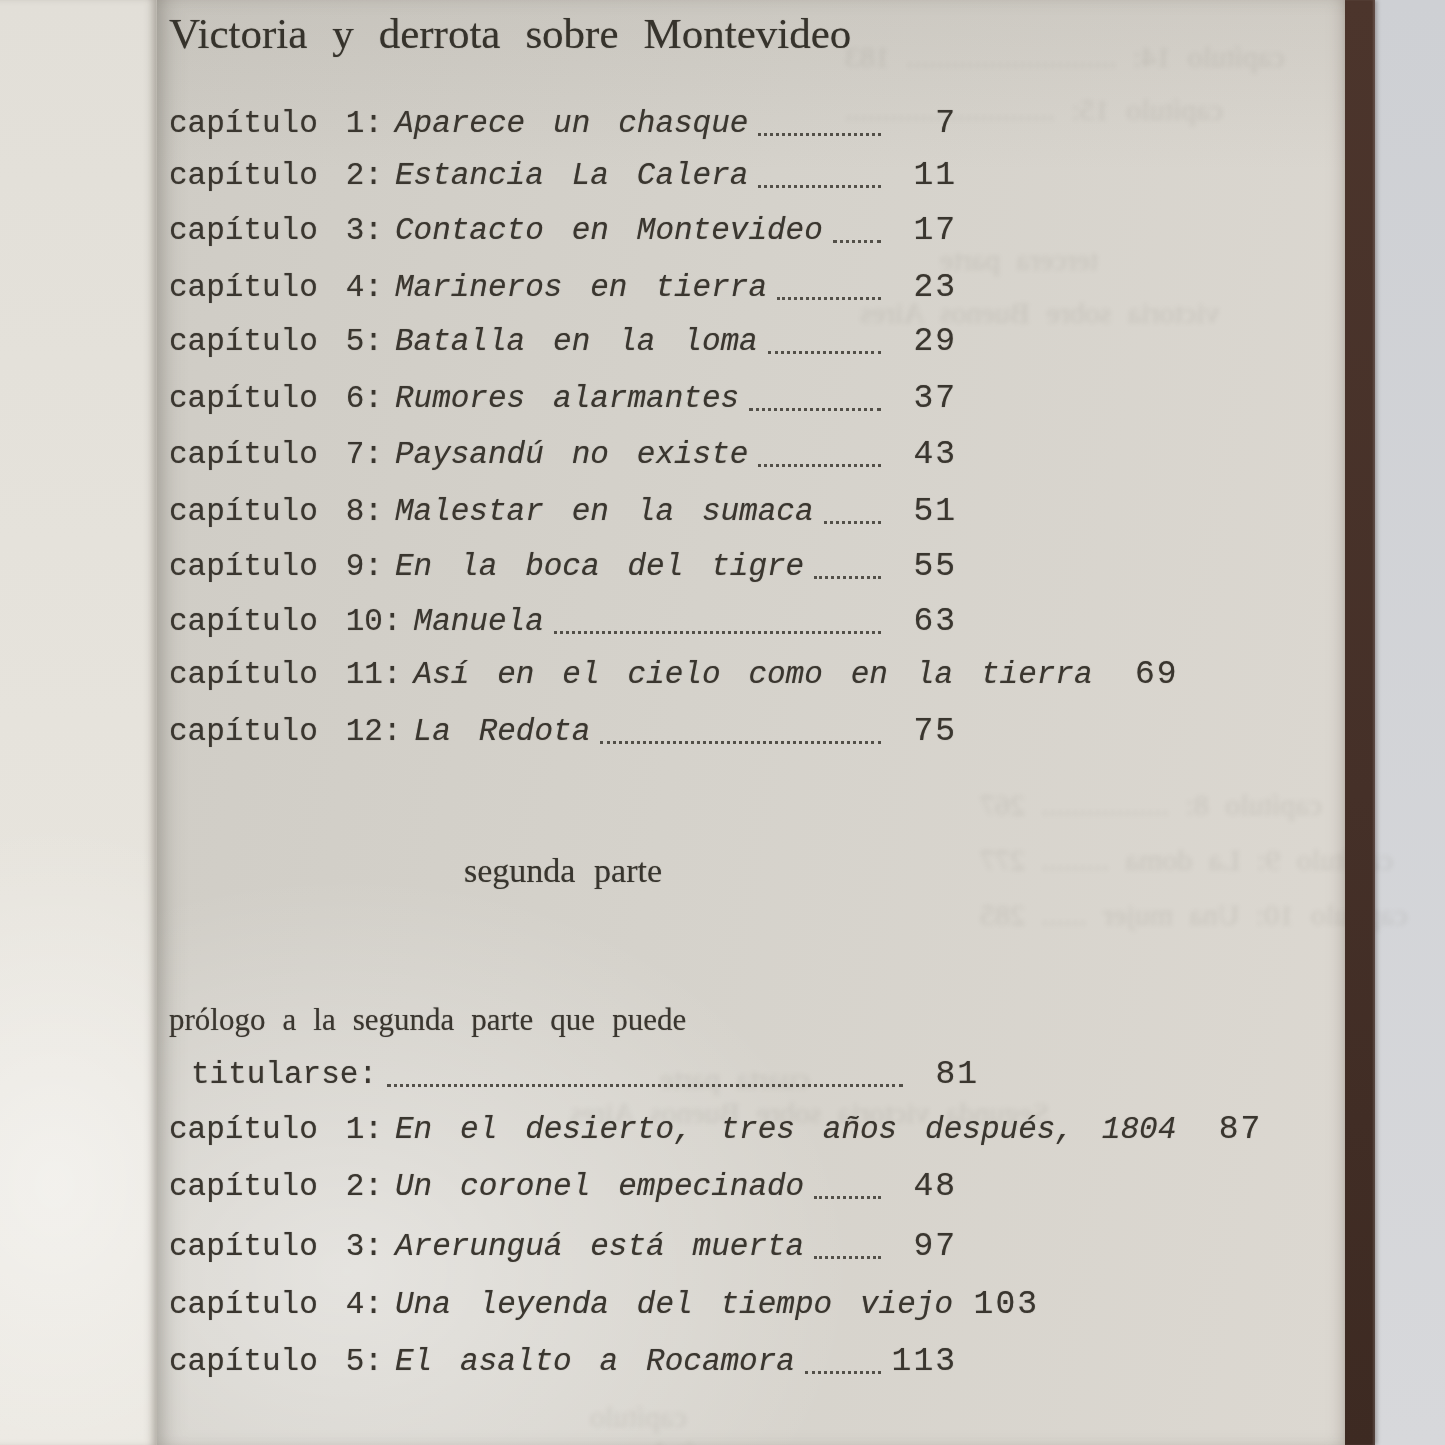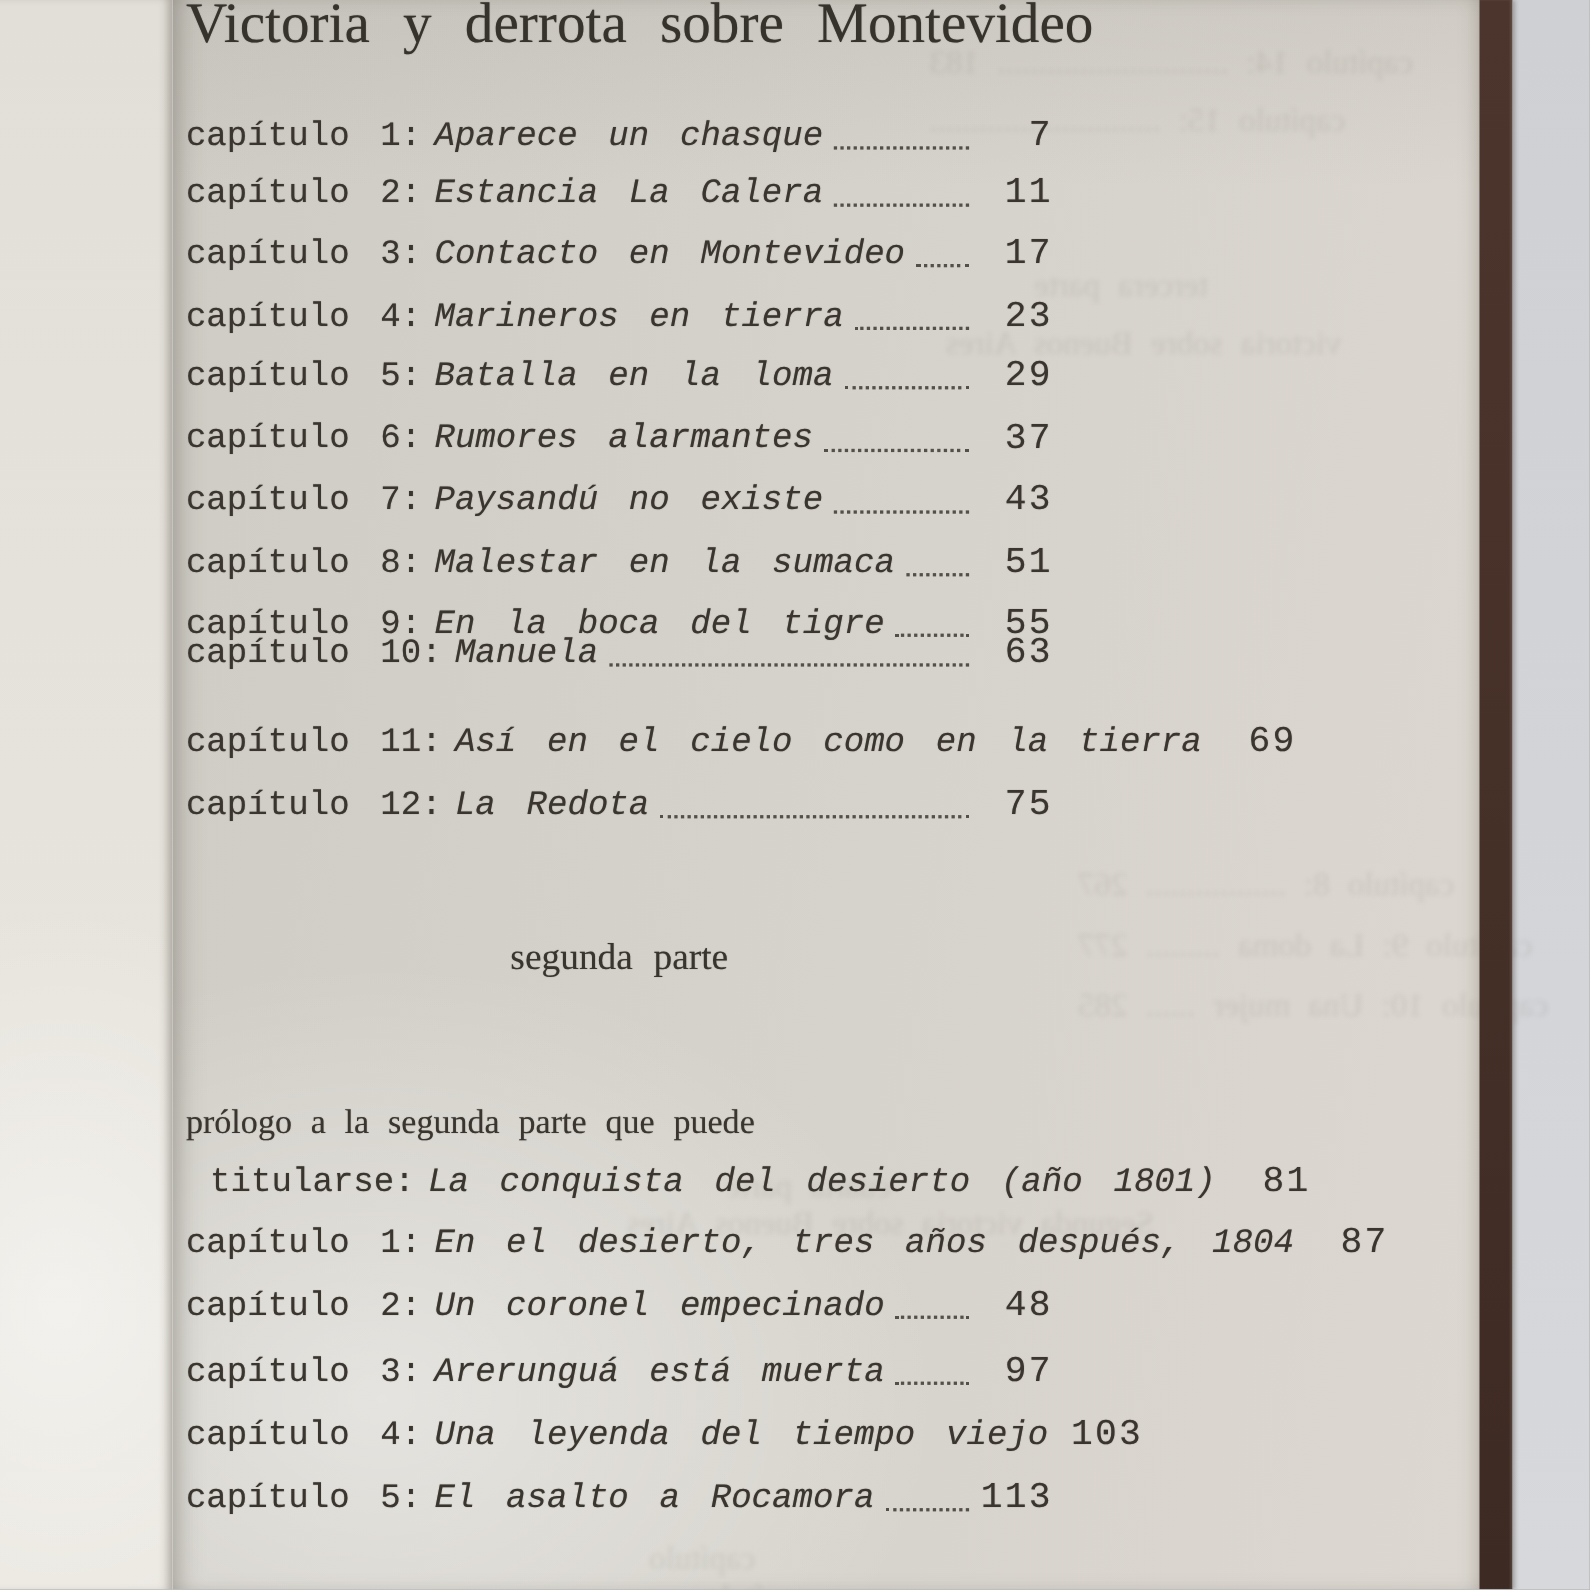--- a/index.html
+++ b/index.html
@@ -32,22 +32,22 @@
   }
   
   .cover{
     position:absolute;left:1345px;top:0;width:30px;height:100%;
     background:linear-gradient(to bottom,#4c352c 0%,#453028 55%,#3d2a22 100%);
     box-shadow:2px 0 4px rgba(40,30,25,0.3), inset -2px 0 2px rgba(255,255,255,0.12);
   }
   
   .toc{position:absolute;left:169px;top:0;width:788px;height:100%;}
   .page-title{
-    position:absolute;top:0;left:0;width:100%;text-align:center;
-    font-size:52px;line-height:44px;word-spacing:0.33em;color:#36332c;
+    position:absolute;top:12px;left:0;width:100%;text-align:left;
+    font-size:43px;line-height:44px;word-spacing:0.33em;color:#36332c;
     text-shadow:0 0 1px rgba(54,51,44,0.55);white-space:nowrap;
   }
   .part-header{
     position:absolute;left:0;width:100%;text-align:center;
     font-size:34px;line-height:40px;word-spacing:0.3em;color:#38352e;
     text-shadow:0 0 1px rgba(56,53,46,0.5);white-space:nowrap;
   }
   .h1{top:851px}
   .h2{top:897px}
   .prologue{
@@ -151,21 +151,21 @@
           <span class="ttl">Malestar en la sumaca</span>
           <span class="dots"></span>
           <span class="num">51</span>
         </div>
         <div class="row" style="top: 547px;">
           <span class="lbl">capítulo 9:</span>
           <span class="ttl">En la boca del tigre</span>
           <span class="dots"></span>
           <span class="num">55</span>
         </div>
-        <div class="row" style="top: 574px;">
+        <div class="row" style="top: 602px;">
           <span class="lbl">capítulo 10:</span>
           <span class="ttl">Manuela</span>
           <span class="dots"></span>
           <span class="num">63</span>
         </div>
         <div class="row" style="top: 655px;">
           <span class="lbl">capítulo 11:</span>
           <span class="ttl">Así en el cielo como en la tierra</span>
           <span class="dots"></span>
           <span class="num">69</span>
@@ -175,21 +175,20 @@
           <span class="ttl">La Redota</span>
           <span class="dots"></span>
           <span class="num">75</span>
         </div>
       </div>
     <div class="part-header h1">segunda parte</div>
     <div class="prologue">prólogo a la segunda parte que puede</div>
     <div id="rows2">
         <div class="row" style="top: 1055px; padding-left: 22px;">
           <span class="lbl">titularse:</span>
-          <span class="ttl">La conquista del desierto (año 1801)</span>
           <span class="dots"></span>
           <span class="num">81</span>
         </div>
         <div class="row" style="top: 1110px;">
           <span class="lbl">capítulo 1:</span>
           <span class="ttl">En el desierto, tres años después, 1804</span>
           <span class="dots"></span>
           <span class="num">87</span>
         </div>
         <div class="row" style="top: 1167px;">

